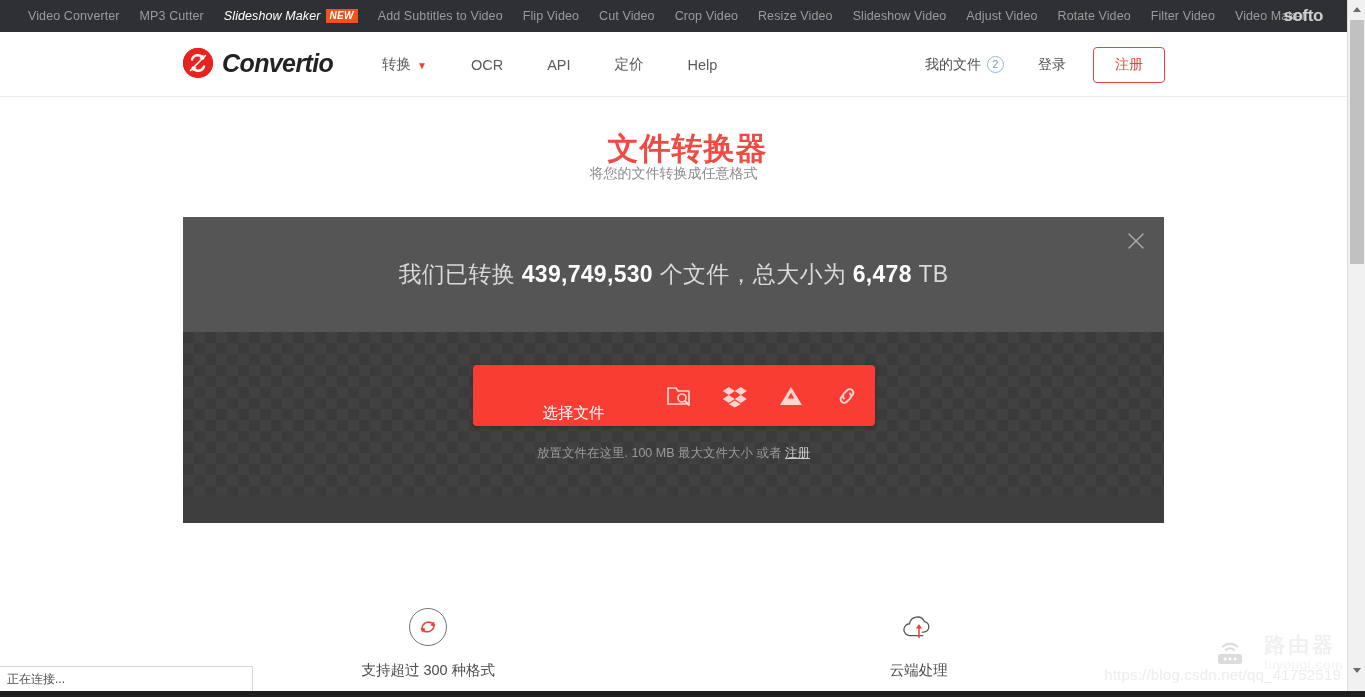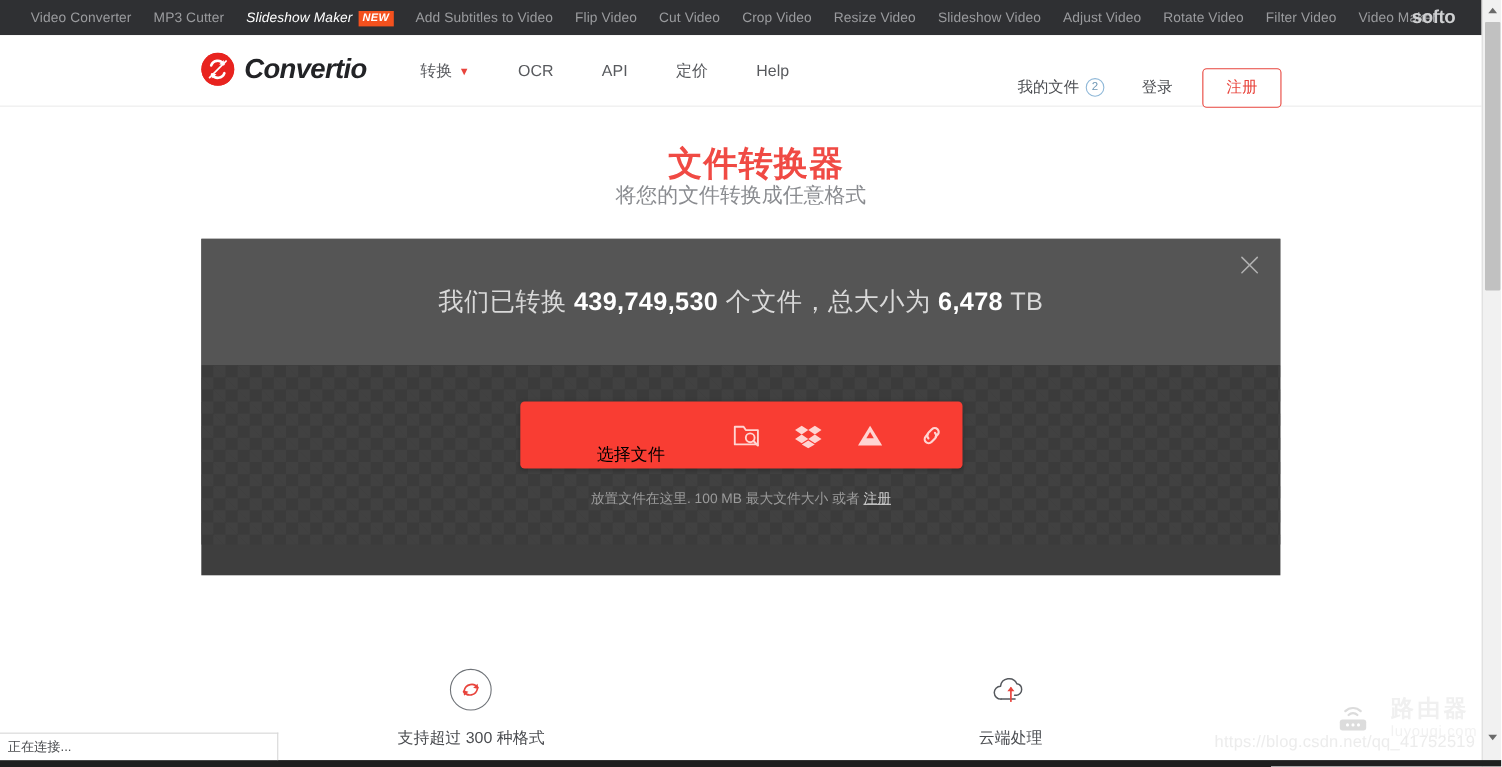--- a/index.html
+++ b/index.html
@@ -119,21 +119,21 @@
   }
   .caret {
     display: inline-block;
     color: #e8443c;
     font-size: 10px;
     line-height: 1;
     transform: translateY(1px);
   }
   .hright {
     position: absolute;
-    right: 182px; top: 15px;
+    right: 182px; top: 0;
     height: 65px;
     display: flex;
     align-items: center;
     gap: 0;
     text-align: center;
   }
   .hright-item {
     font-size: 14px;
     color: #4c4e52;
     padding: 0 17px;
@@ -175,21 +175,21 @@
     font-size: 31px;
     font-weight: bold;
     color: #f04a44;
     letter-spacing: 1px;
   }
   .hero-sub {
     position: absolute;
     top: 165px; left: 0;
     width: 1347px;
     text-align: center;
-    font-size: 19px;
+    font-size: 14px;
     color: #8a8c90;
   }
 
   
   .drop-panel {
     position: absolute;
     left: 183px; top: 217px;
     width: 981px;
     height: 306px;
     background: #3e3e3e;
@@ -237,21 +237,21 @@
     display: flex;
     align-items: center;
     background: #f93d33;
     border-radius: 4px;
     height: 61px;
     padding: 0 0;
     cursor: pointer;
     box-shadow: 0 1px 4px rgba(0,0,0,.25);
   }
   .choose-label {
-    color: #000000;
+    color: #ffffff;
     font-size: 15.5px;
     padding: 0 46px 0 70px;
     white-space: nowrap;
     margin-top: 36px;
   }
   .src-icon {
     width: 56px;
     height: 61px;
     display: flex;
     align-items: center;

